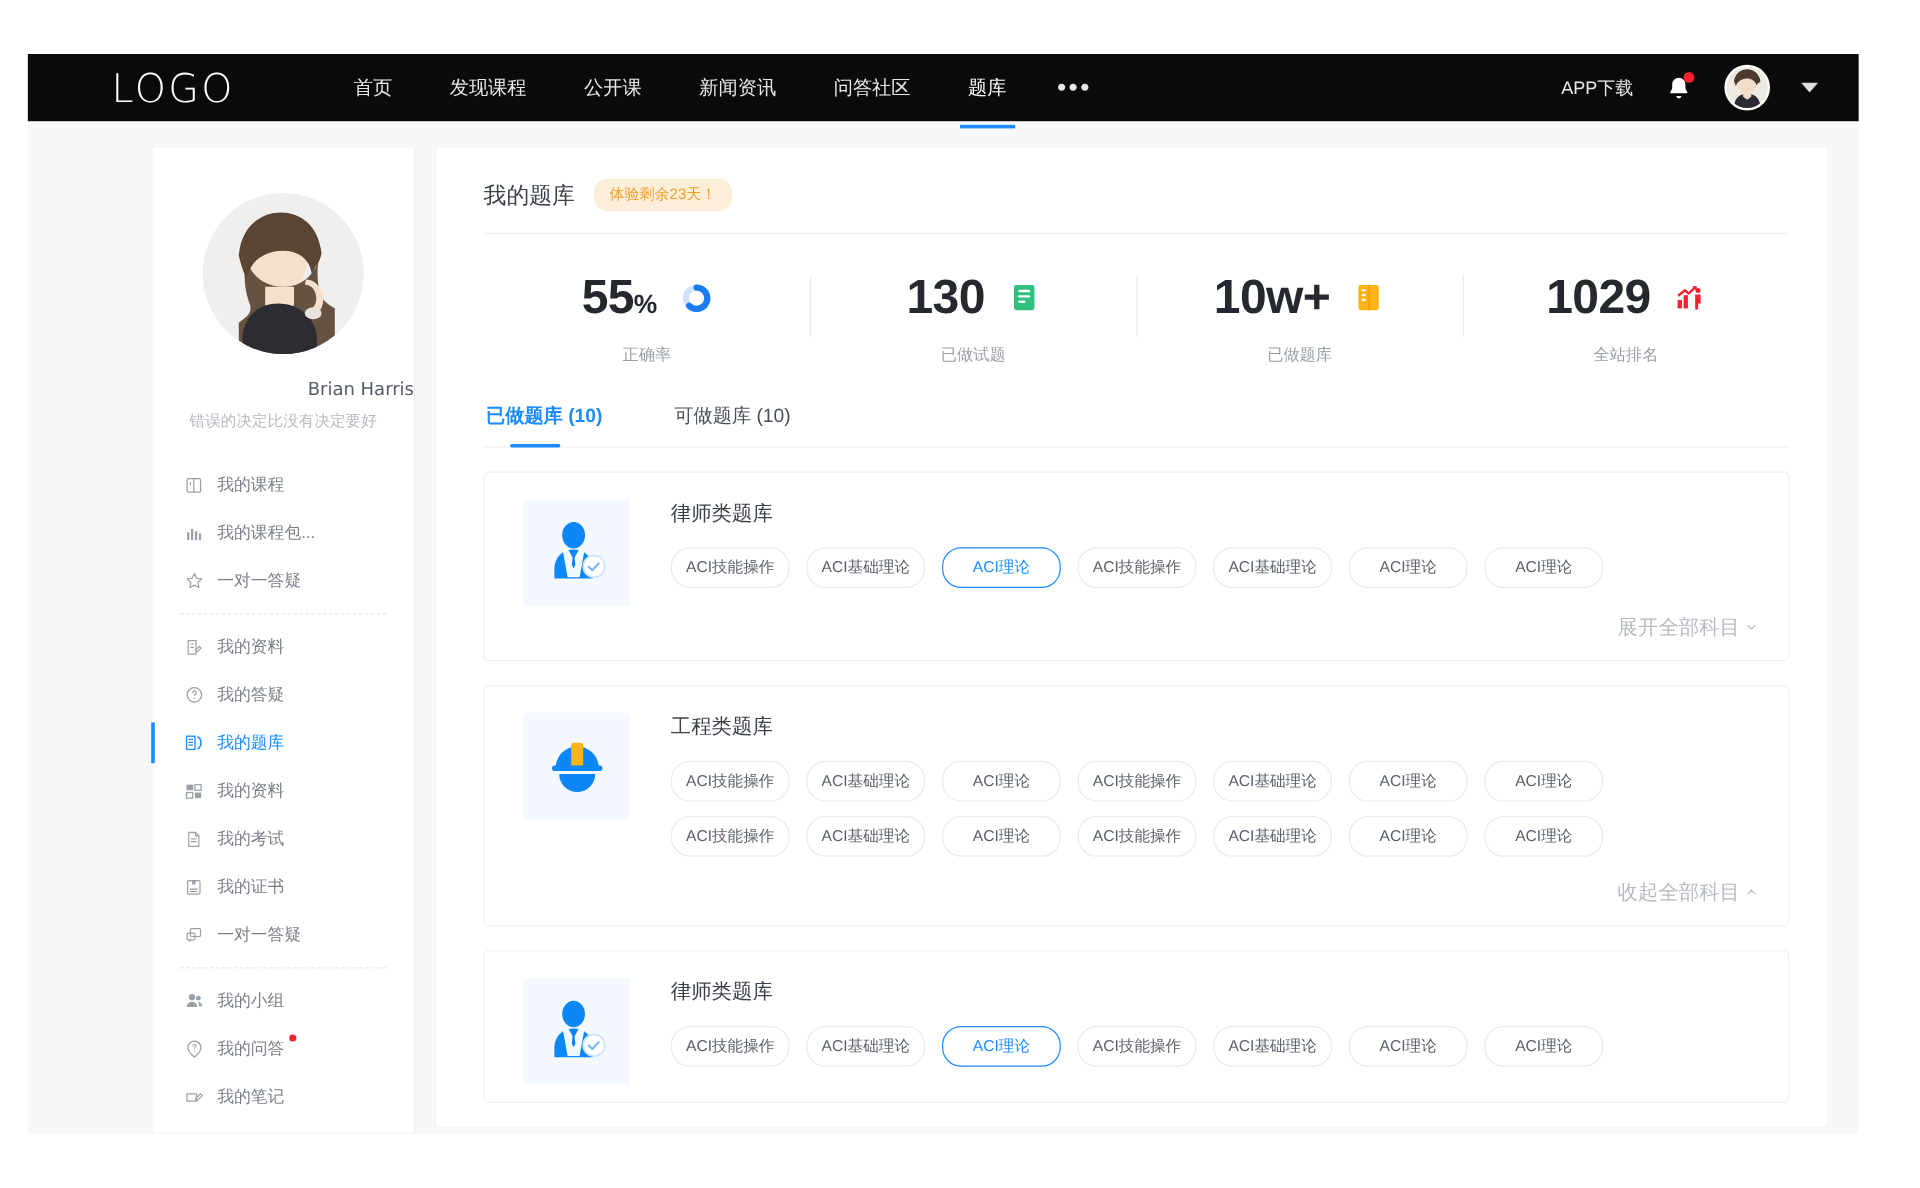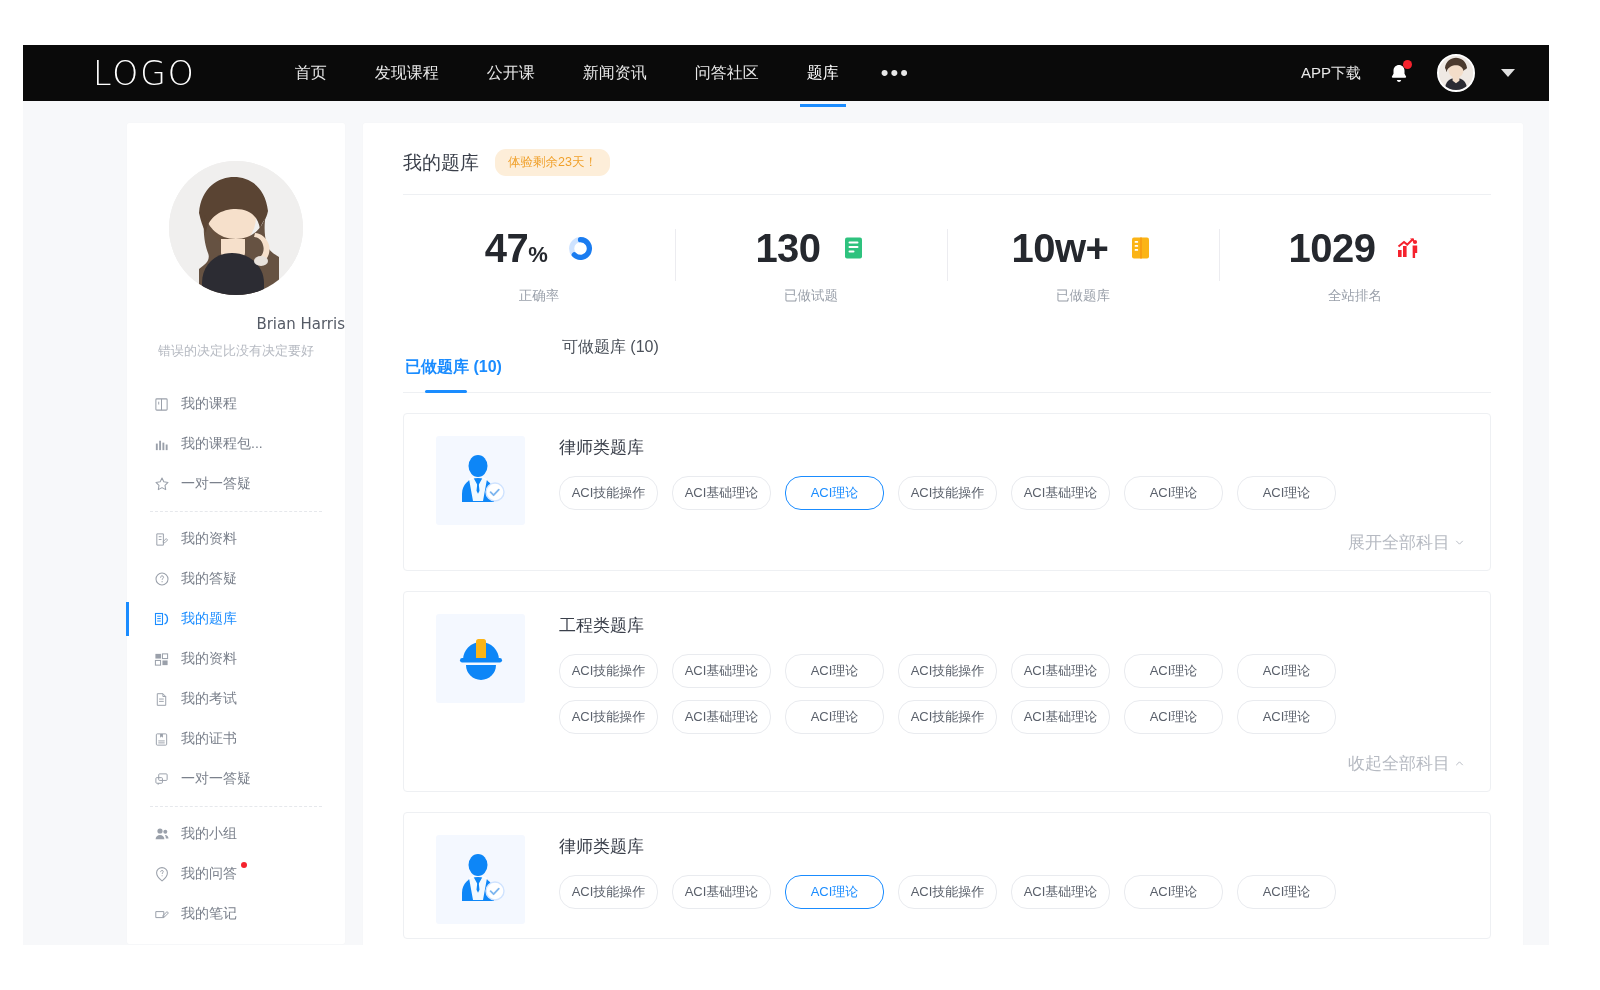--- a/index.html
+++ b/index.html
@@ -254,21 +254,21 @@
     border-bottom: 1px solid #eef0f3;
     padding-bottom: 0;
   }
   .tab {
     position: relative;
     padding: 4px 2px 14px 2px;
     font-size: 16px;
     color: #4a5059;
     cursor: pointer;
   }
-  .tab.active { color: #1a8cff; font-weight: 700; margin-top: 20px; }
+  .tab.active { color: #1a8cff; font-weight: 700; }
   .tab.active::after {
     content: "";
     position: absolute;
     left: 22px; bottom: -1px;
     width: 42px; height: 3px;
     border-radius: 2px;
     background: #1a8cff;
   }
 
   
@@ -551,21 +551,21 @@
 
         <div class="main-head">
           <div class="main-title">我的题库</div>
           <div class="trial-badge">体验剩余23天！</div>
         </div>
 
         <div class="stats">
 
           <div class="stat">
             <div class="stat-top">
-              <div class="stat-val"><span>47</span><span class="pct">%</span></div>
+              <div class="stat-val"><span>55</span><span class="pct">%</span></div>
               <span class="stat-ico">
                 <svg width="25" height="25" viewBox="0 0 24 24">
                     <circle cx="12" cy="12" r="8.5" fill="none" stroke="#cfe3ff" stroke-width="5"></circle>
                     <path d="M12 3.5a8.5 8.5 0 1 1-6.0 14.5" fill="none" stroke="#1a7cf0" stroke-width="5" stroke-linecap="round"></path>
                   </svg>
               </span>
             </div>
             <div class="stat-lbl">正确率</div>
           </div>
 

